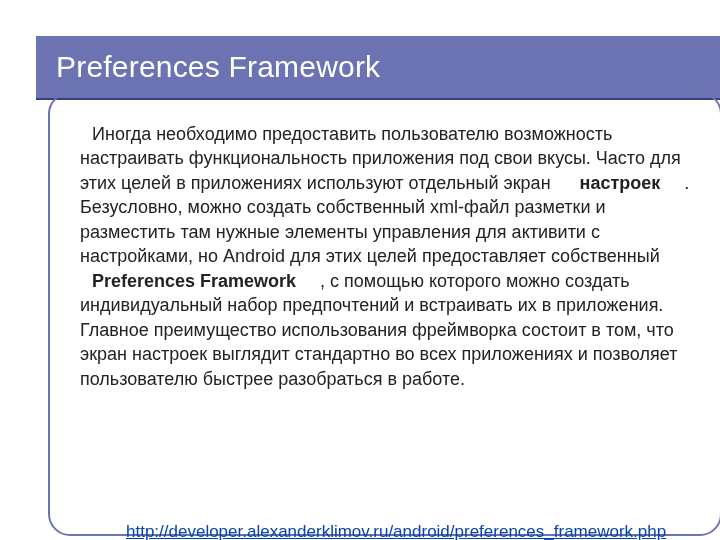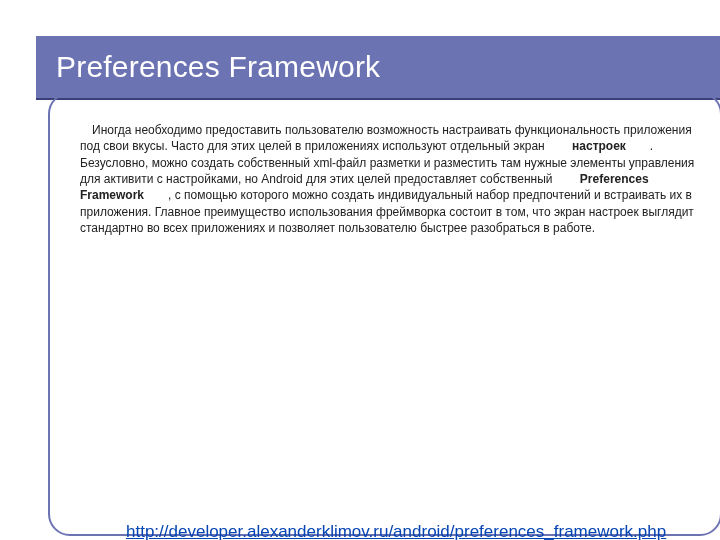--- a/index.html
+++ b/index.html
@@ -23,21 +23,21 @@
     position: absolute;
     left: 24px; right: 22px;
     top: 68px; bottom: 28px;
     border: 2px solid #6c73b2;
     border-radius: 22px;
   }
   .content {
     position: absolute;
     left: 44px; right: 36px;
     top: 86px;
-    font-size: 12px;
+    font-size: 18px;
     line-height: 1.36;
     color: #222;
     text-align: left;
   }
   .content .b { font-weight: 700; }
   .link {
     position: absolute;
     left: 58px;
     bottom: 10px;
     font-size: 17px;

